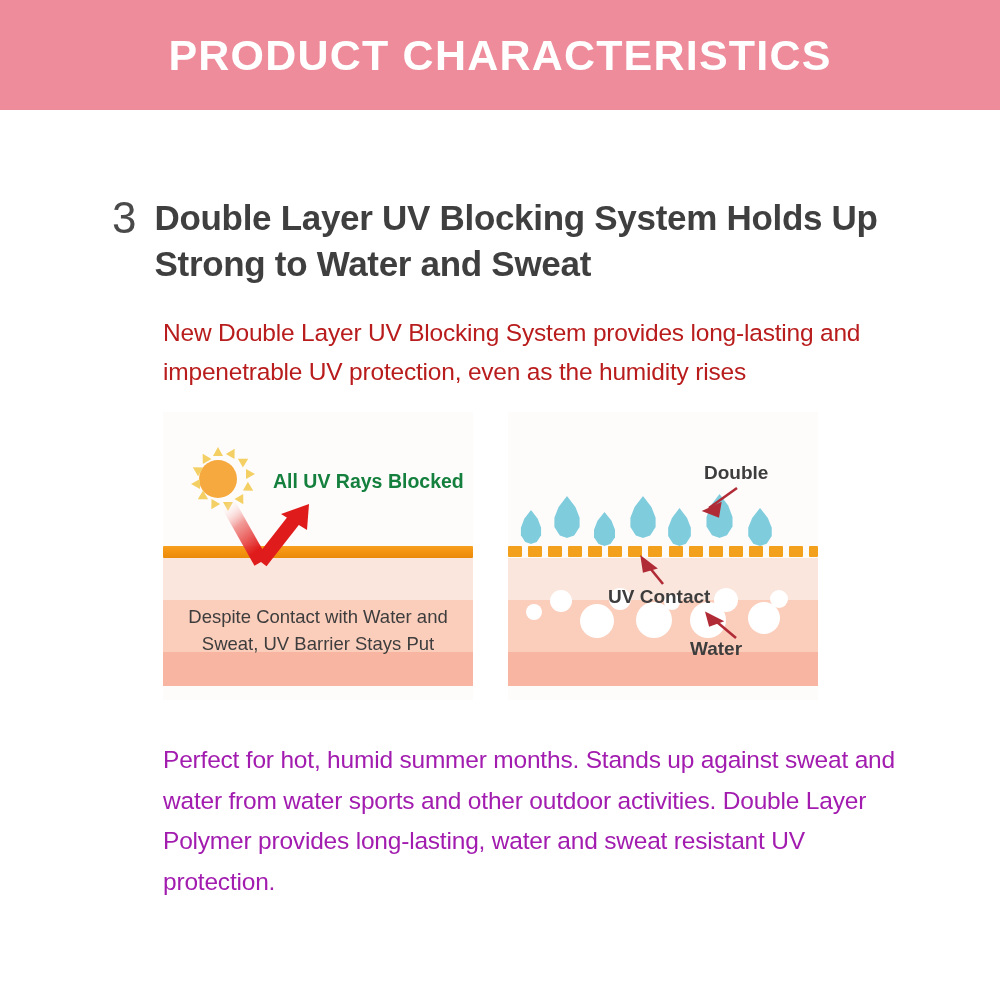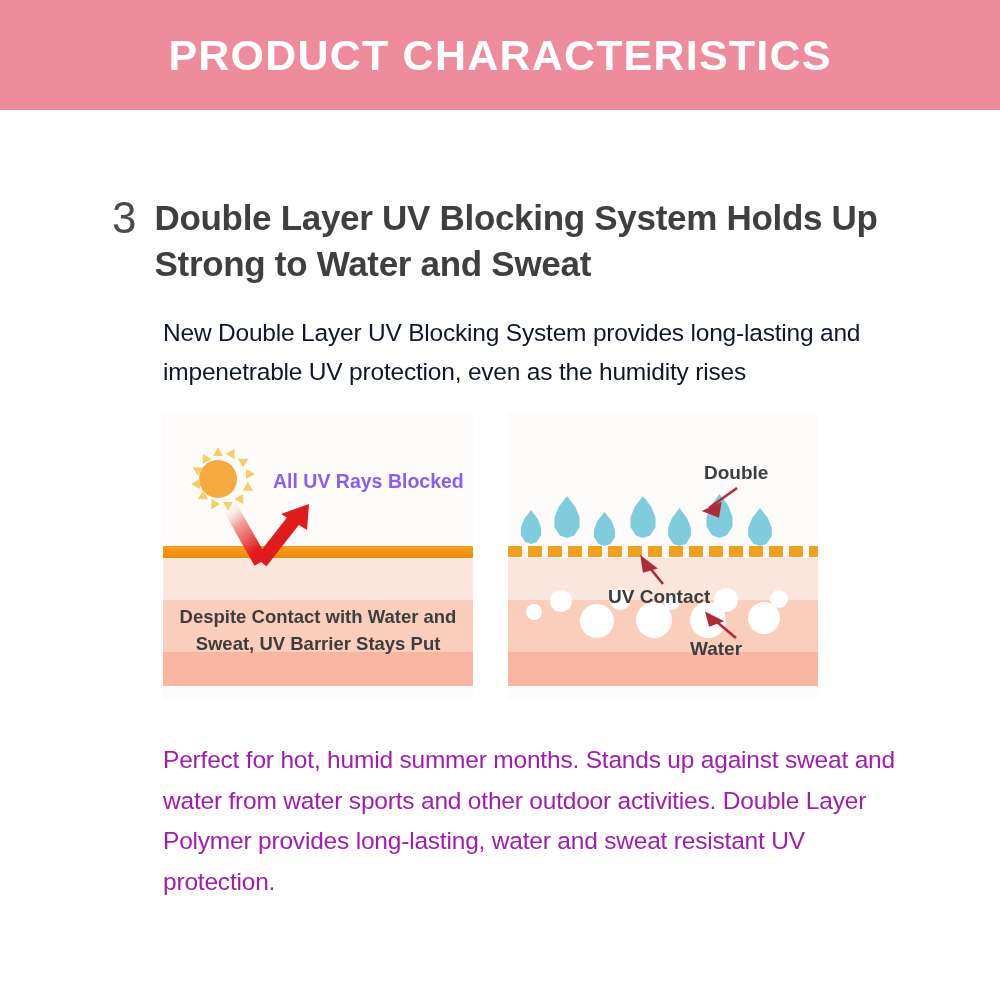--- a/index.html
+++ b/index.html
@@ -69,21 +69,21 @@
     font-family: "Liberation Sans", sans-serif;
   }
 
   .subtitle {
     position: absolute;
     left: 163px;
     top: 203px;
     width: 720px;
     font-size: 24.5px;
     line-height: 1.6;
-    color: #0f172a;
+    color: #b91c1c;
     letter-spacing: -0.2px;
     font-family: "Liberation Sans", sans-serif;
   }
 
   
   .figure-area {
     position: absolute;
     left: 0;
     top: 412px;
     width: 1000px;
@@ -175,36 +175,36 @@
     top: 88px;
     width: 110px;
     height: 70px;
   }
 
   .label-uv-blocked {
     position: absolute;
     left: 110px;
     top: 58px;
     font-size: 19.5px;
-    color: #8b5cf6;
+    color: #15803d;
     font-weight: 600;
     white-space: nowrap;
     font-family: "Liberation Sans", sans-serif;
   }
 
   .label-stays-put {
     position: absolute;
     left: 0;
     top: 192px;
     width: 100%;
     text-align: center;
     font-size: 18.5px;
     line-height: 1.45;
     color: #3d3d3d;
-    font-weight: 700;
+    font-weight: 400;
     font-family: "Liberation Sans", sans-serif;
   }
 
   
   .droplet {
     position: absolute;
     background: #7fccdd;
   }
   .droplet::before {
     content: "";

